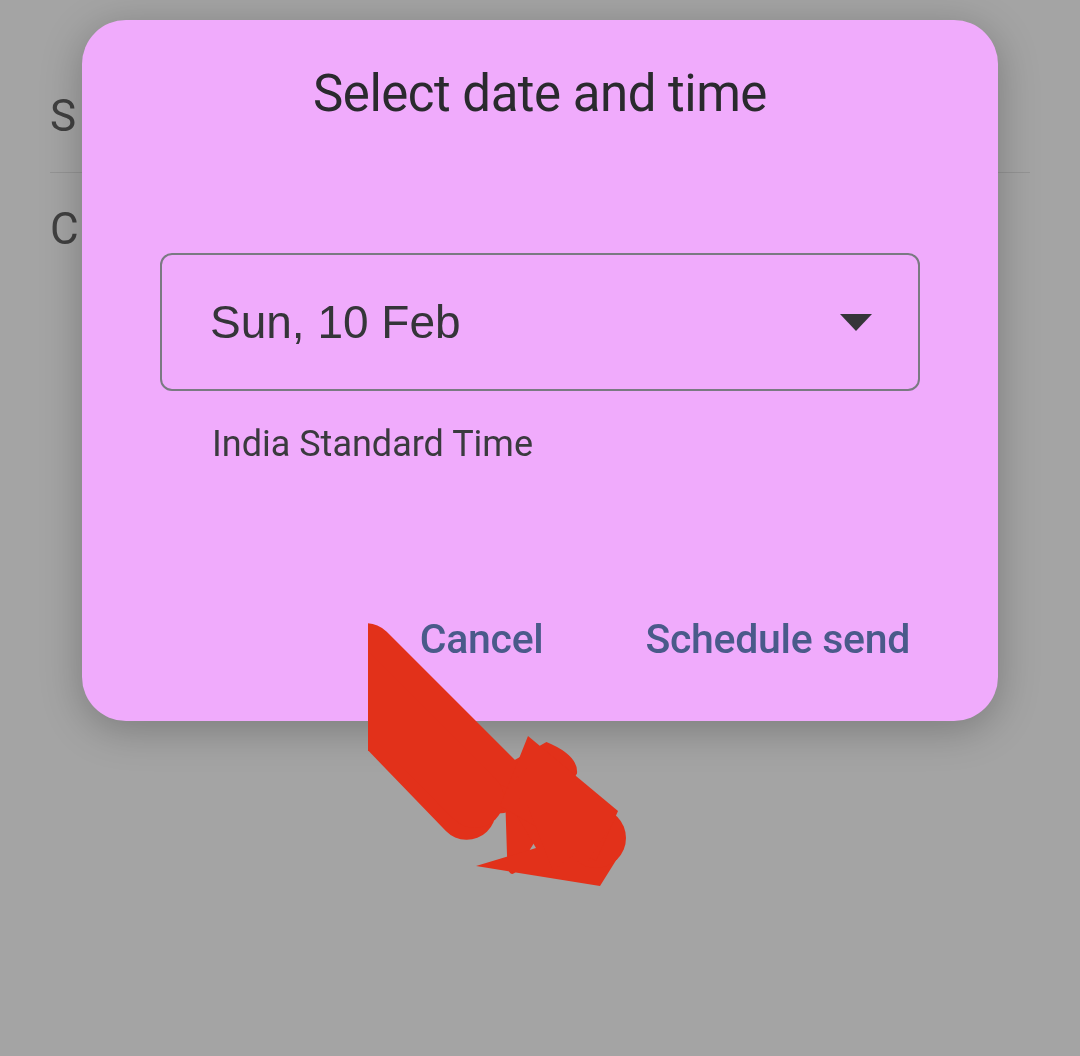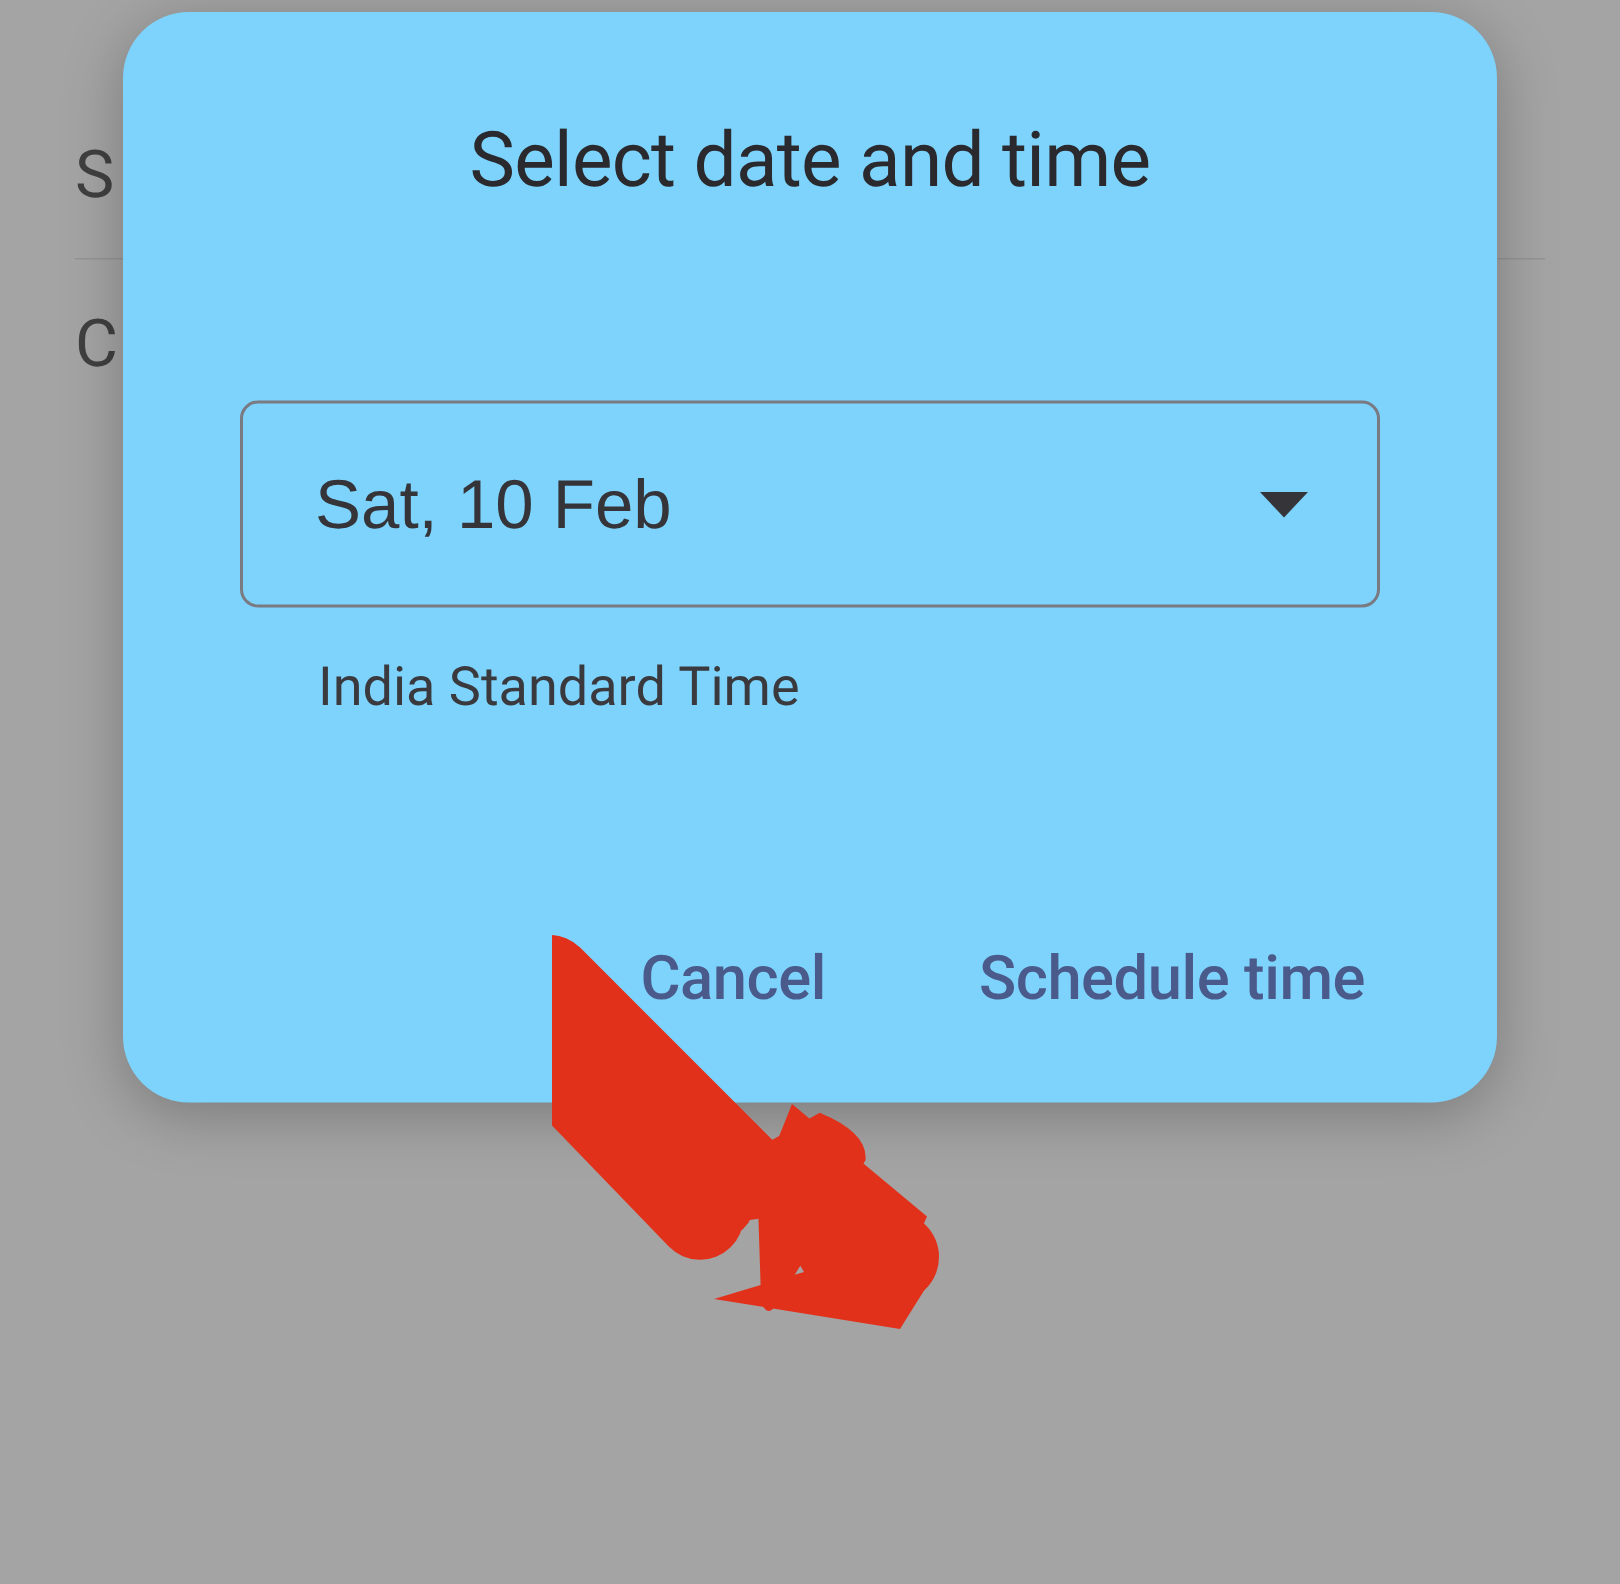--- a/index.html
+++ b/index.html
@@ -29,26 +29,26 @@
     padding: 60px 50px;
     z-index: 0;
   }
   .bg-line {
     border-bottom: 1px solid #ddd;
     padding: 30px 0;
   }
   .dialog {
     position: absolute;
     left: 82px;
-    top: 8px;
+    top: 20px;
     width: 916px;
-    background: #7dd3fc;
+    background: #f0abfc;
     border-radius: 44px;
     z-index: 2;
-    padding: 70px 78px 58px 78px;
+    padding: 44px 78px 58px 78px;
     box-shadow: 0 8px 40px rgba(0,0,0,0.25);
   }
   .dialog-title {
     font-size: 51px;
     color: #2a2a2e;
     text-align: center;
     font-weight: 400;
     margin-bottom: 130px;
     letter-spacing: -0.5px;
   }
@@ -115,30 +115,30 @@
   <div class="bg-line">S</div>
   <div class="bg-line" style="border-bottom:none;">C</div>
 </div>
 
 <div class="backdrop"></div>
 
 <div class="dialog">
   <h1 class="dialog-title">Select date and time</h1>
 
   <button class="select-field">
-    <span class="value">Sat, 10 Feb</span>
+    <span class="value">Sun, 10 Feb</span>
     <span class="caret"></span>
   </button>
 
 
   <div class="timezone">India Standard Time</div>
 
   <div class="actions">
     <button class="action-btn">Cancel</button>
-    <button class="action-btn">Schedule time</button>
+    <button class="action-btn">Schedule send</button>
   </div>
 </div>
 
 <svg class="annotation-arrow" width="260" height="290" viewBox="0 0 260 290">
   <g fill="#e2311a">
     <rect x="10" y="28" width="58" height="230" rx="29" transform="rotate(-44 39 143)"></rect>
     <path d="M 238 228 L 128 200 Q 118 198 122 208 L 160 250 L 122 292 Q 118 302 128 300 L 238 272 Q 252 260 238 228 Z" transform="translate(-28 -58) rotate(-44 180 250)"></path>
     <path d="M 130 150 L 240 240 L 200 280 L 100 190 Z" fill="#e2311a" transform="translate(-30 -30)" opacity="0"></path>
   </g>
   <g fill="#e2311a">

